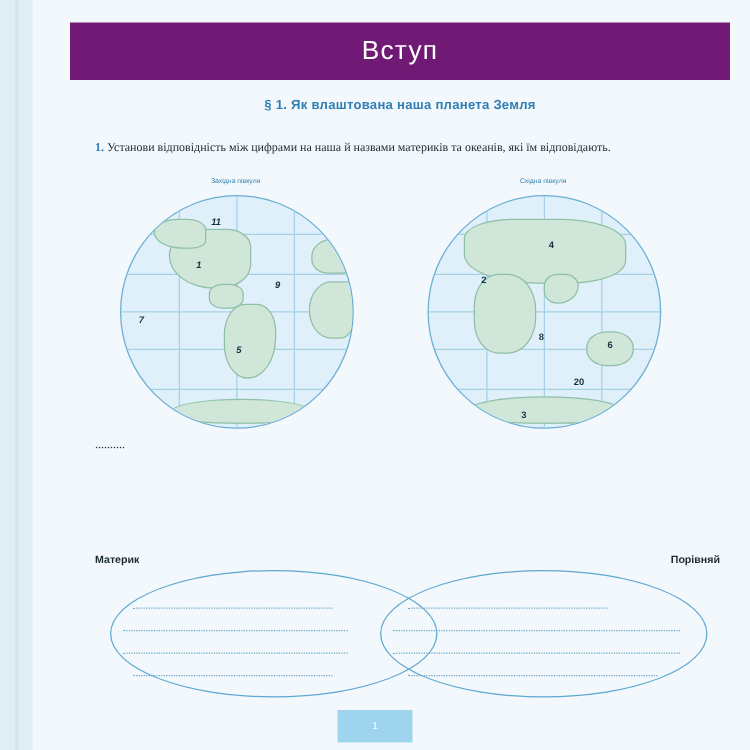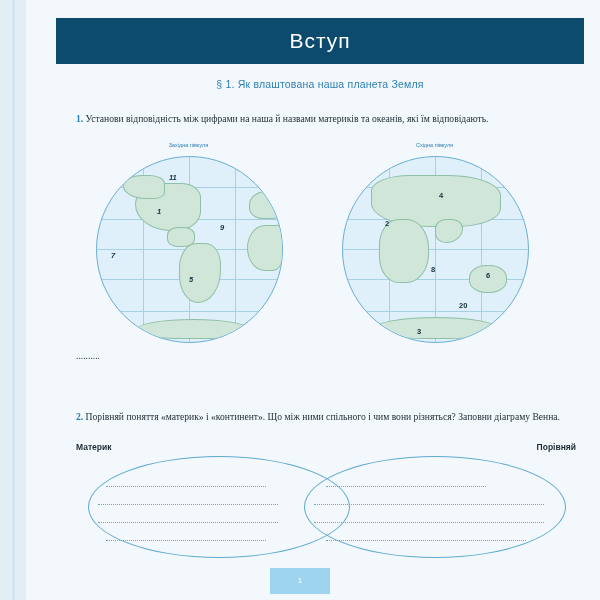--- a/index.html
+++ b/index.html
@@ -33,41 +33,41 @@
     position: absolute;
     left: 26px; top: 0;
     width: 574px; height: 600px;
     background: #f2f8fb;
   }
   
   .header-band {
     position: absolute;
     left: 56px; top: 18px;
     width: 528px; height: 46px;
-    background: #0c4a6e;
+    background: #701a75;
   }
   .header-title {
     position: absolute;
     left: 0; top: 0;
     width: 100%; height: 46px;
     line-height: 46px;
     text-align: center;
     color: #ffffff;
     font-size: 21px;
     letter-spacing: 1px;
     font-family: "Liberation Sans", sans-serif;
   }
   .section-title {
     position: absolute;
     left: 56px; top: 78px;
     width: 528px;
     text-align: center;
     color: #2f7fb5;
     font-size: 10.5px;
-    font-weight: normal;
+    font-weight: bold;
     font-family: "Liberation Sans", sans-serif;
     letter-spacing: .2px;
   }
   
   .task {
     position: absolute;
     font-size: 9.6px;
     line-height: 14px;
     color: #1d2a33;
     text-align: justify;
@@ -258,24 +258,20 @@
       <div class="num-marker" style="left:143px; top:114px;">6</div>
       <div class="num-marker" style="left:116px; top:144px;">20</div>
       <div class="num-marker" style="left:74px; top:170px;">3</div>
     </div>
   </div>
 
   <div id="answers">
     <div>..........</div>
   </div>
 
-  <div class="task" id="task2">
-    <span class="num">2.</span>
-    <span>Порівняй поняття «материк» і «континент». Що між ними спільного і чим вони різняться? Заповни діаграму Венна.</span>
-  </div>
 
   <div class="venn-wrap">
     <div class="venn-label left">Материк</div>
     <div class="venn-label right">Порівняй</div>
 
     <div class="ellipse left"></div>
     <div class="ellipse right"></div>
 
     <div class="vline" style="left:30px; top:44px; width:160px;"></div>
     <div class="vline" style="left:22px; top:62px; width:180px;"></div>

